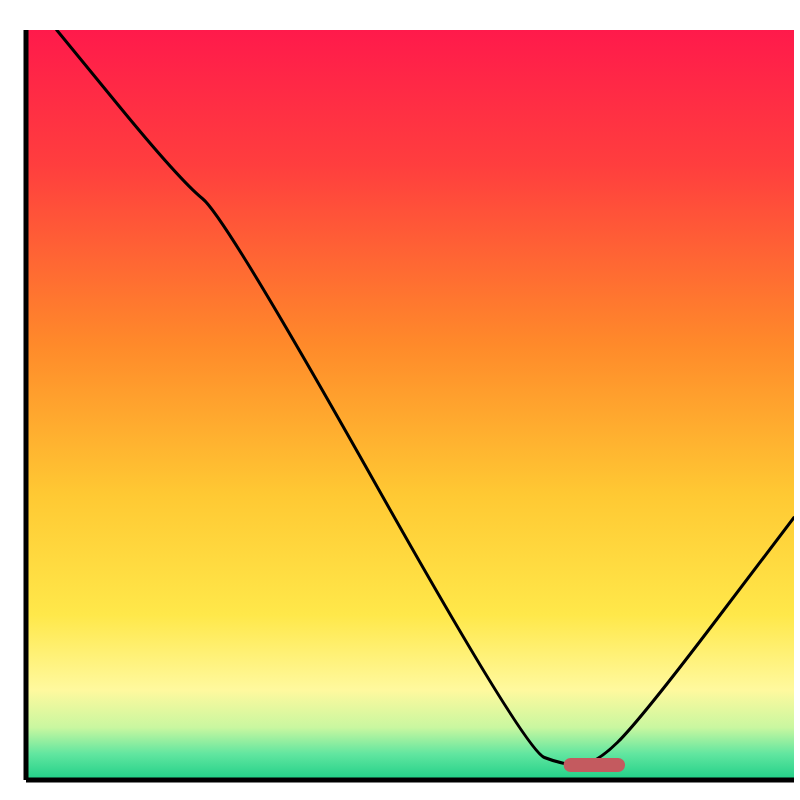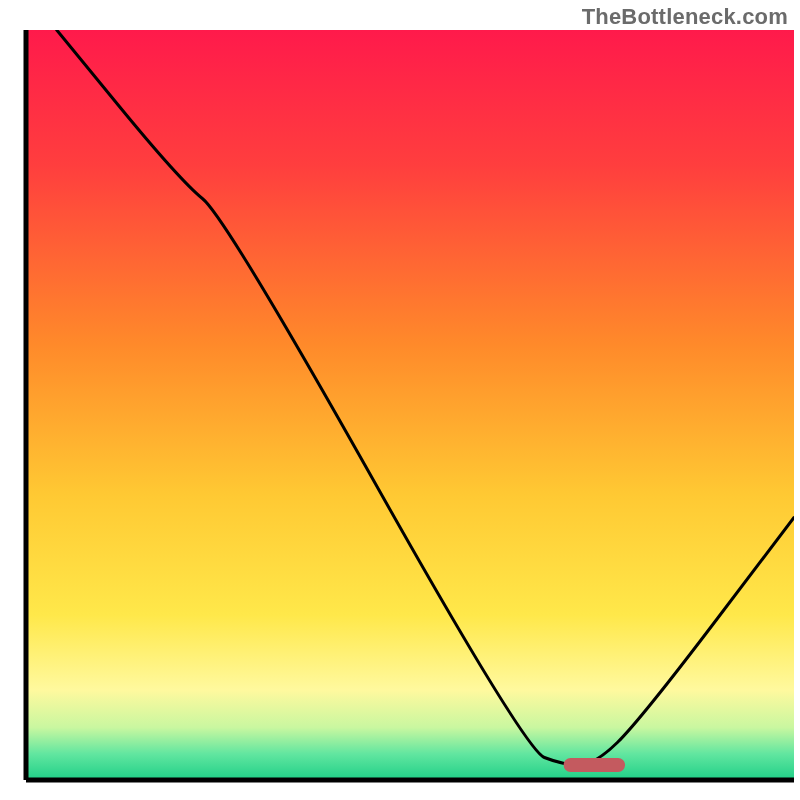--- a/index.html
+++ b/index.html
@@ -25,21 +25,20 @@
     letter-spacing: 0.2px;
   }
   svg {
     display: block;
   }
 </style>
 </head>
 <body>
 
 <div class="container">
-  <div class="watermark">TheBottleneck.com</div>
 
   <svg id="chart-svg" width="800" height="800" viewBox="0 0 800 800">
     <defs>
       <linearGradient id="bg-grad" x1="0" y1="0" x2="0" y2="1">
           <stop offset="0.00%" stop-color="#ff1a4b"></stop>
           <stop offset="18.00%" stop-color="#ff3e3e"></stop>
           <stop offset="42.00%" stop-color="#ff8a2a"></stop>
           <stop offset="62.00%" stop-color="#ffc933"></stop>
           <stop offset="78.00%" stop-color="#ffe84a"></stop>
           <stop offset="88.00%" stop-color="#fff99e"></stop>

